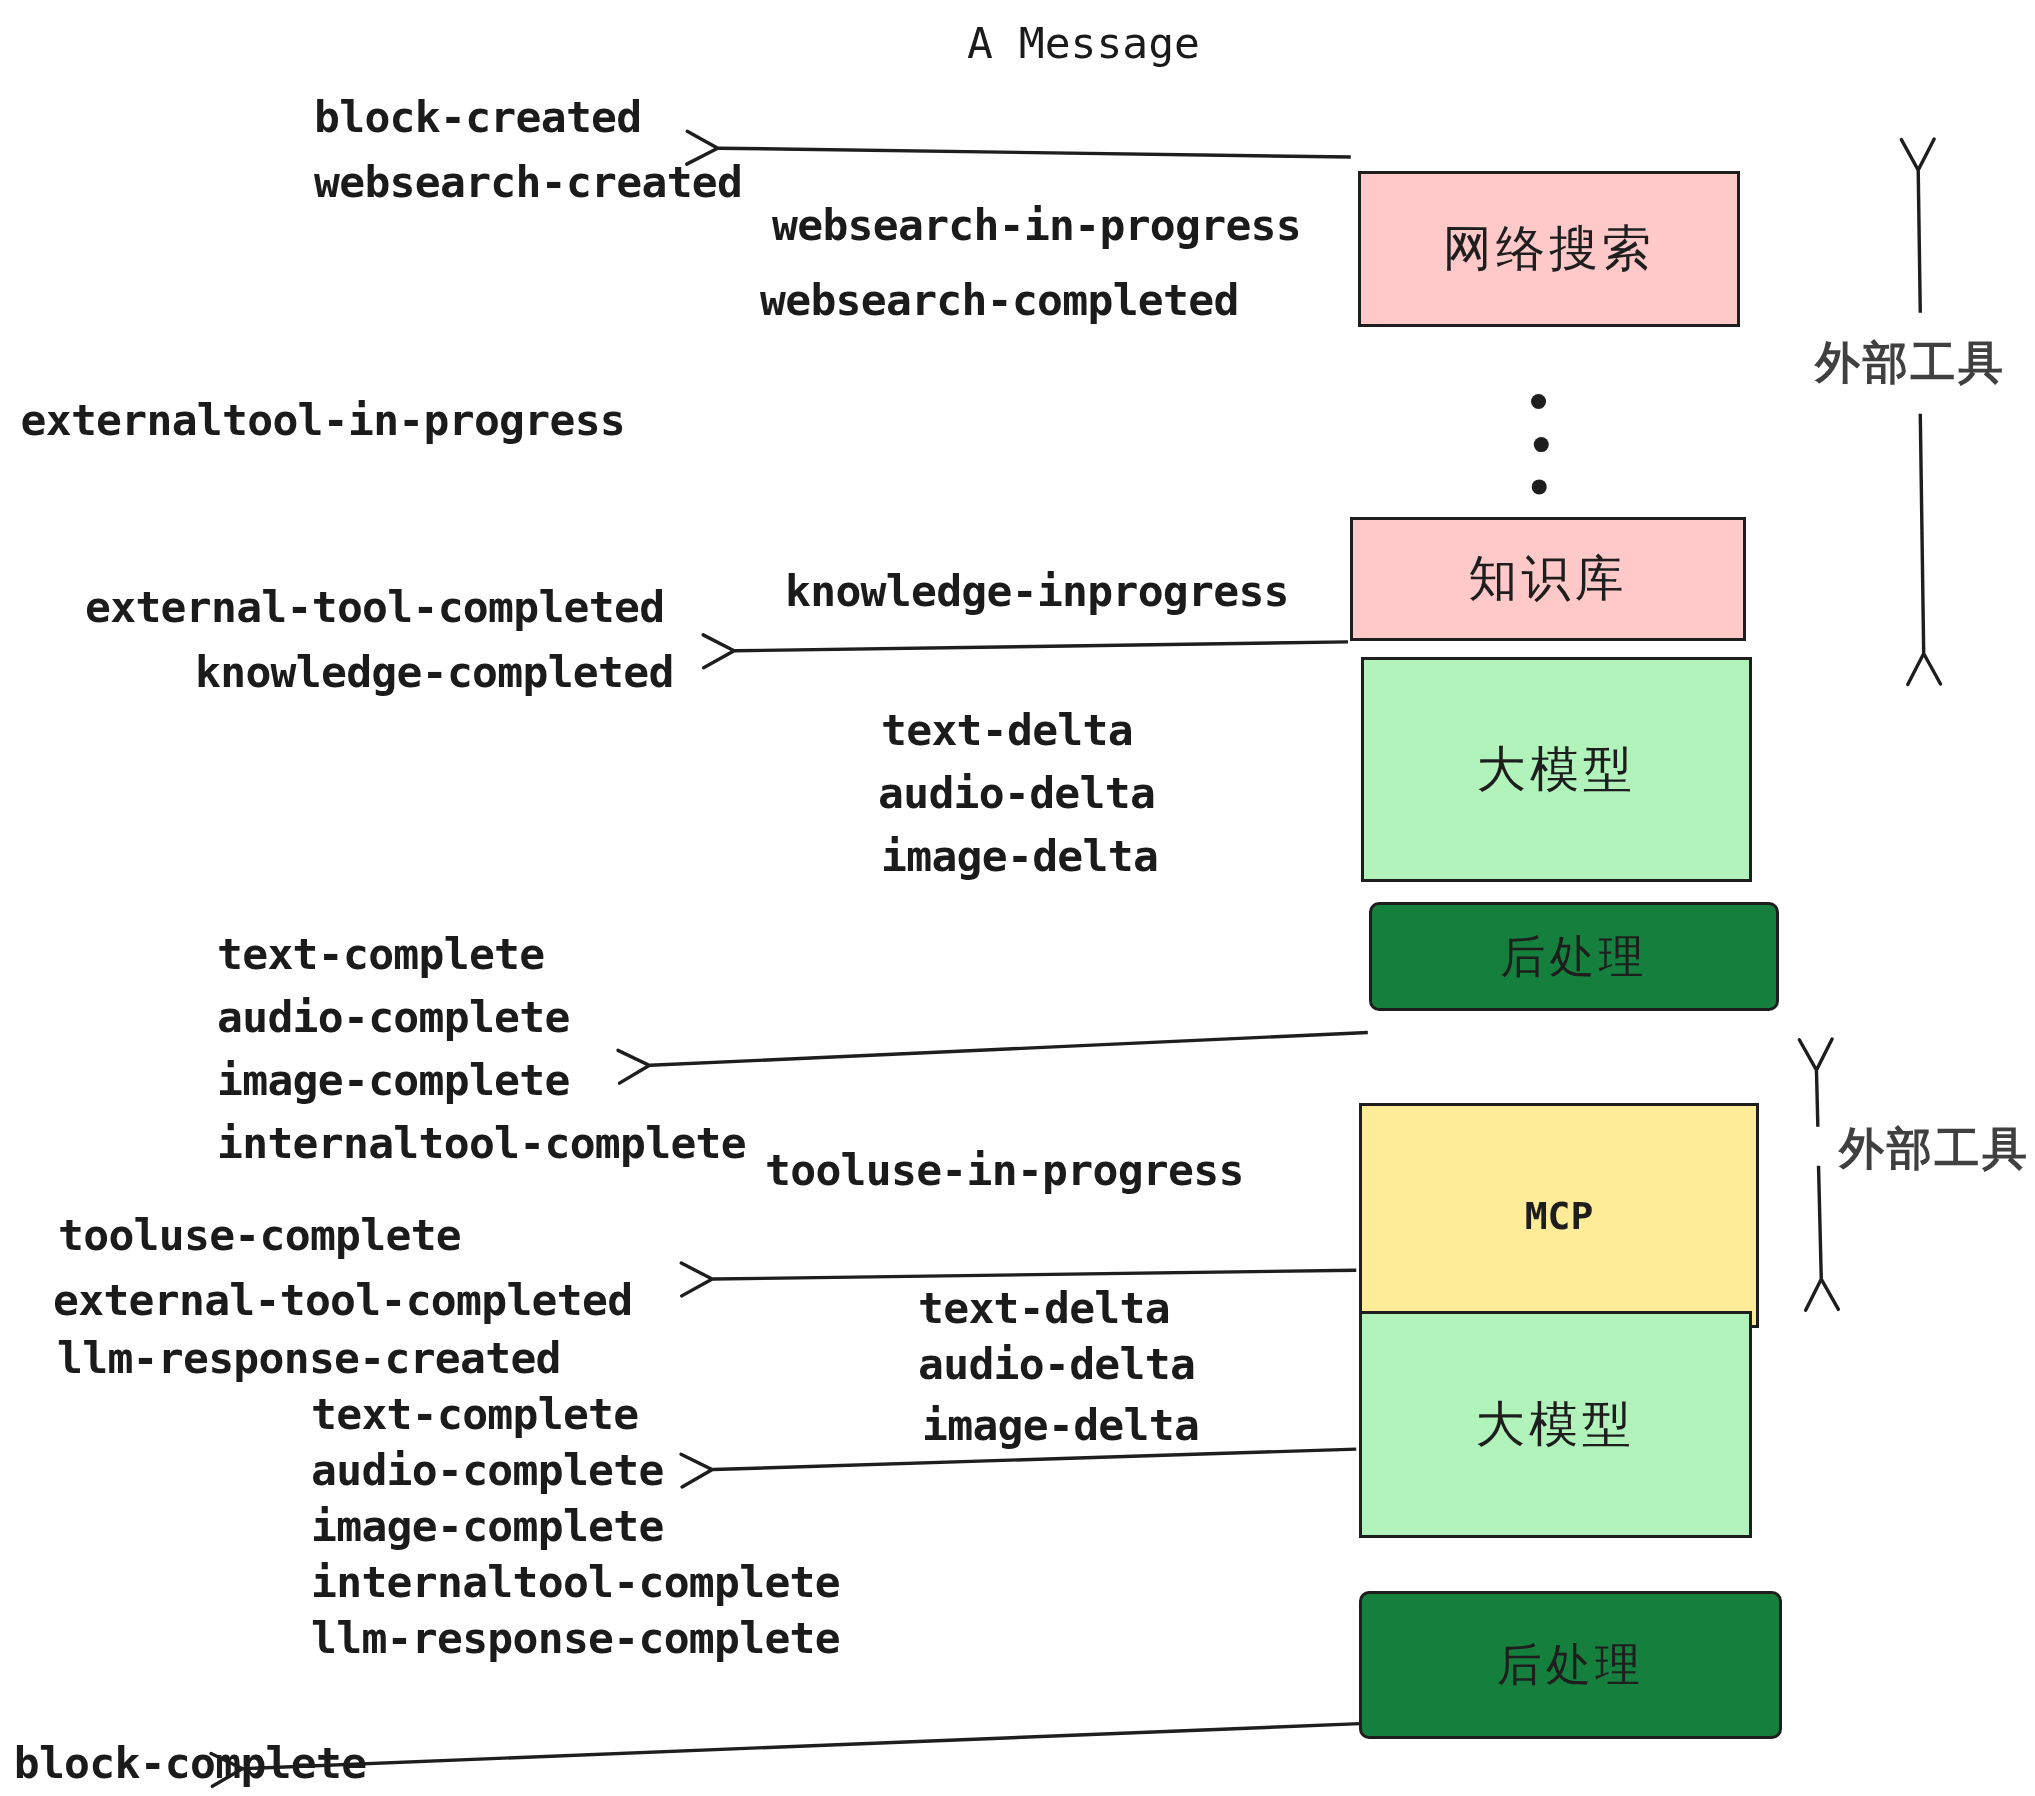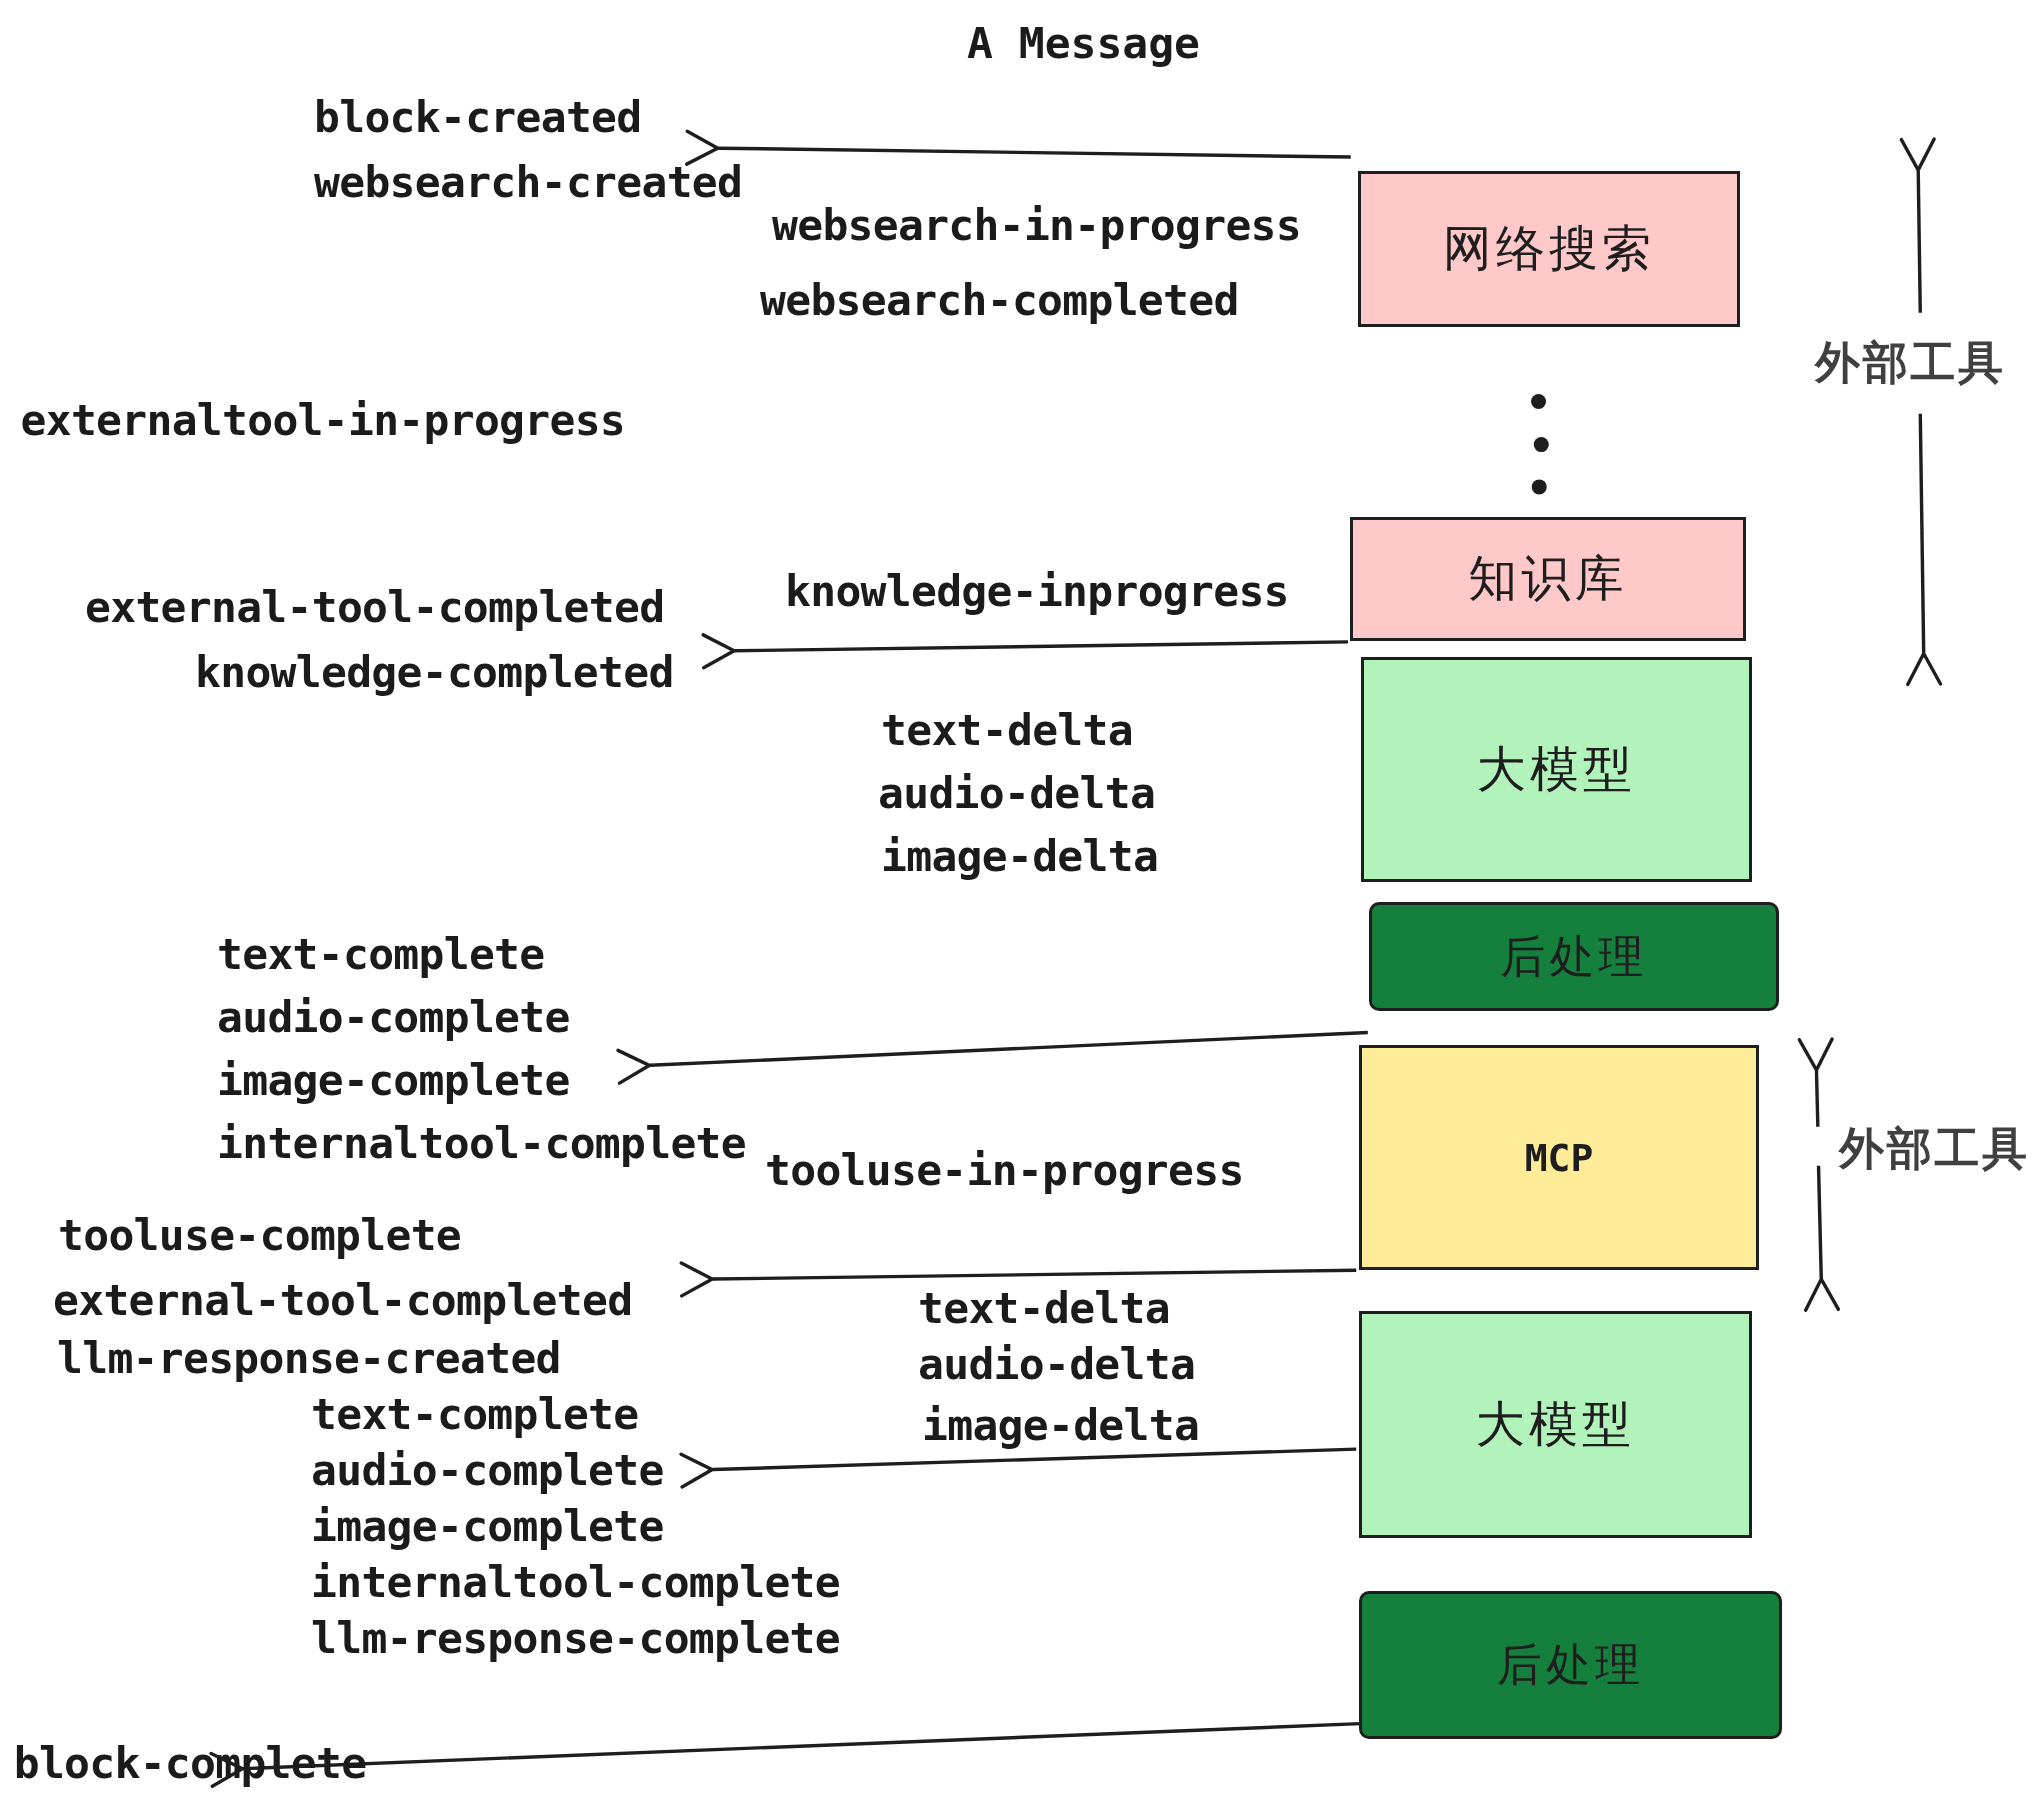--- a/index.html
+++ b/index.html
@@ -18,21 +18,21 @@
     font-weight:700;
     line-height:1;
     color:#1b1b1b;
     white-space:pre;
     letter-spacing:-0.7px;
   }
   .title{
     position:absolute;
     font-family:"DejaVu Sans Mono", monospace;
     font-size:43px;
-    font-weight:700;
+    font-weight:400;
     color:#1b1b1b;
     white-space:pre;
   }
   .box{
     position:absolute;
     box-sizing:border-box;
     border:3.4px solid #1e1e1e;
     display:flex;
     align-items:center;
     justify-content:center;
@@ -141,21 +141,21 @@
   </div>
 
   <div class="box green" style="left:1361px;top:657px;width:391px;height:225px;">
     <span class="cjk">大模型</span>
   </div>
 
   <div class="box white" style="left:1369px;top:902px;width:410px;height:109px;">
     <span class="cjk" style="font-size:45px;">后处理</span>
   </div>
 
-  <div class="box yellow" style="left:1359px;top:1045px;width:400px;height:225px;">
+  <div class="box yellow" style="left:1359px;top:1103px;width:400px;height:225px;">
     <span class="mono">MCP</span>
   </div>
 
   <div class="box green" style="left:1359px;top:1311px;width:393px;height:227px;">
     <span class="cjk">大模型</span>
   </div>
 
   <div class="box white" style="left:1359px;top:1591px;width:423px;height:148px;">
     <span class="cjk" style="font-size:45px;">后处理</span>
   </div>

